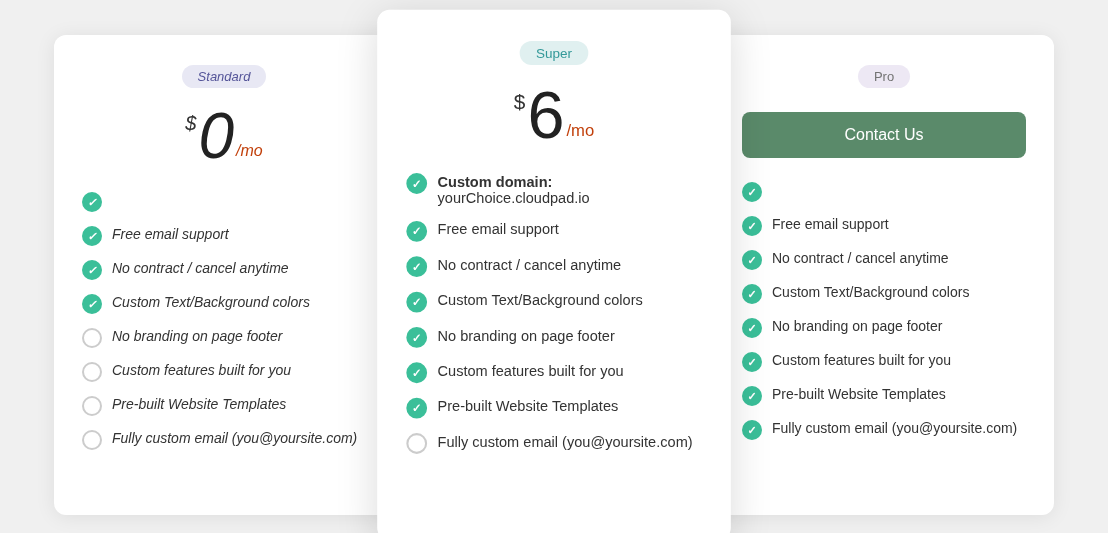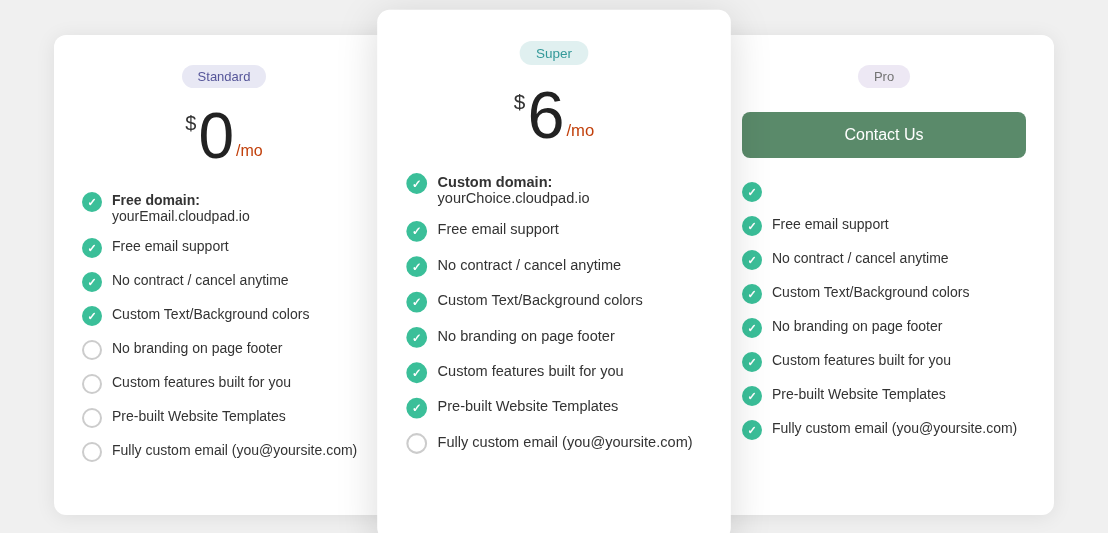--- a/index.html
+++ b/index.html
@@ -26,20 +26,21 @@
       border-radius: 12px;
       padding: 30px 28px;
       width: 340px;
       position: relative;
       box-shadow: 0 2px 20px rgba(0,0,0,0.08);
     }
     .plan-card.standard {
       z-index: 1;
       margin-right: -10px;
       min-height: 480px;
+      font-style: italic;
     }
     .plan-card.super {
       z-index: 10;
       transform: scale(1.04);
       box-shadow: 0 8px 40px rgba(0,0,0,0.15);
       min-height: 510px;
     }
     .plan-card.pro {
       z-index: 1;
       margin-left: -10px;
@@ -150,21 +151,20 @@
       <div class="plan-header"><div class="badge standard">Standard</div><div class="price-row">
           <span class="price-dollar">$</span>
           <span class="price-number">0</span>
           <span class="price-period">/mo</span>
         </div></div>
       <ul class="feature-list">
         <li class="feature-item">
           <div class="check-circle filled">
             <span class="check-mark">✓</span>
           </div>
-          <div class="feature-text"><strong>Free domain:</strong><span>yourEmail.cloudpad.io</span></div>
         </li>
         <li class="feature-item">
           <div class="check-circle filled">
             <span class="check-mark">✓</span>
           </div>
           <div class="feature-text">Free email support</div>
         </li>
         <li class="feature-item">
           <div class="check-circle filled">
             <span class="check-mark">✓</span>

